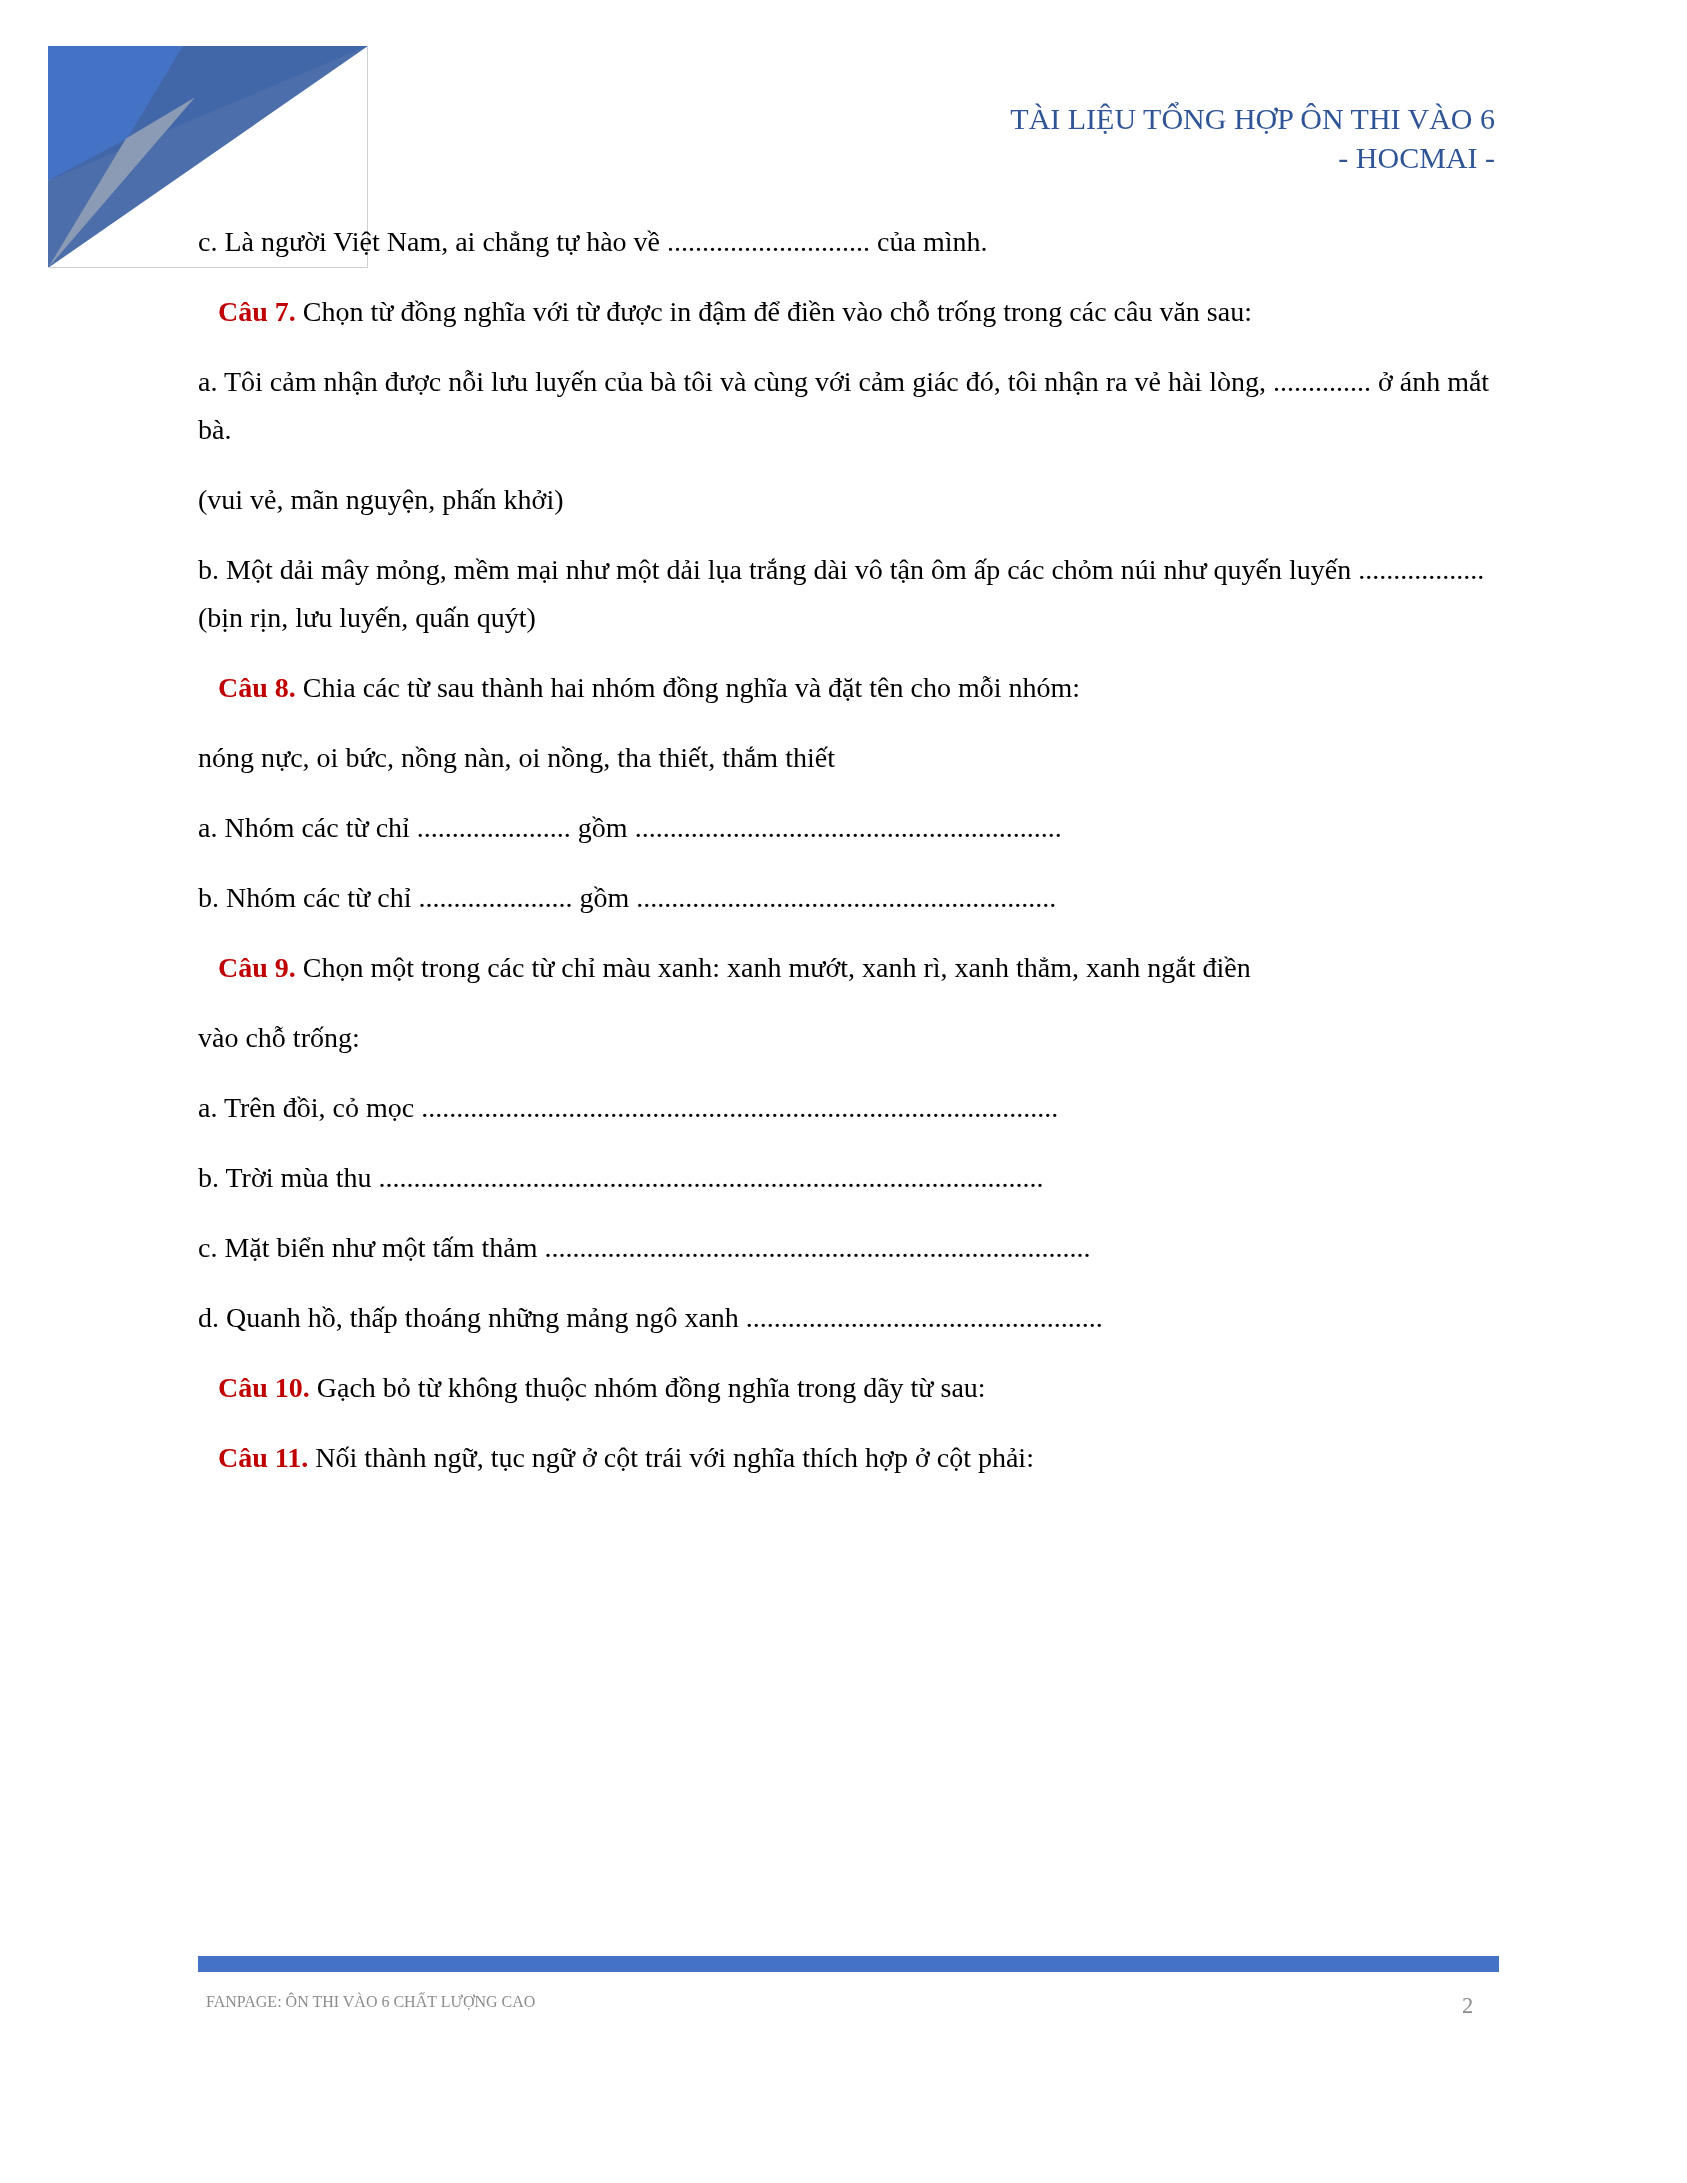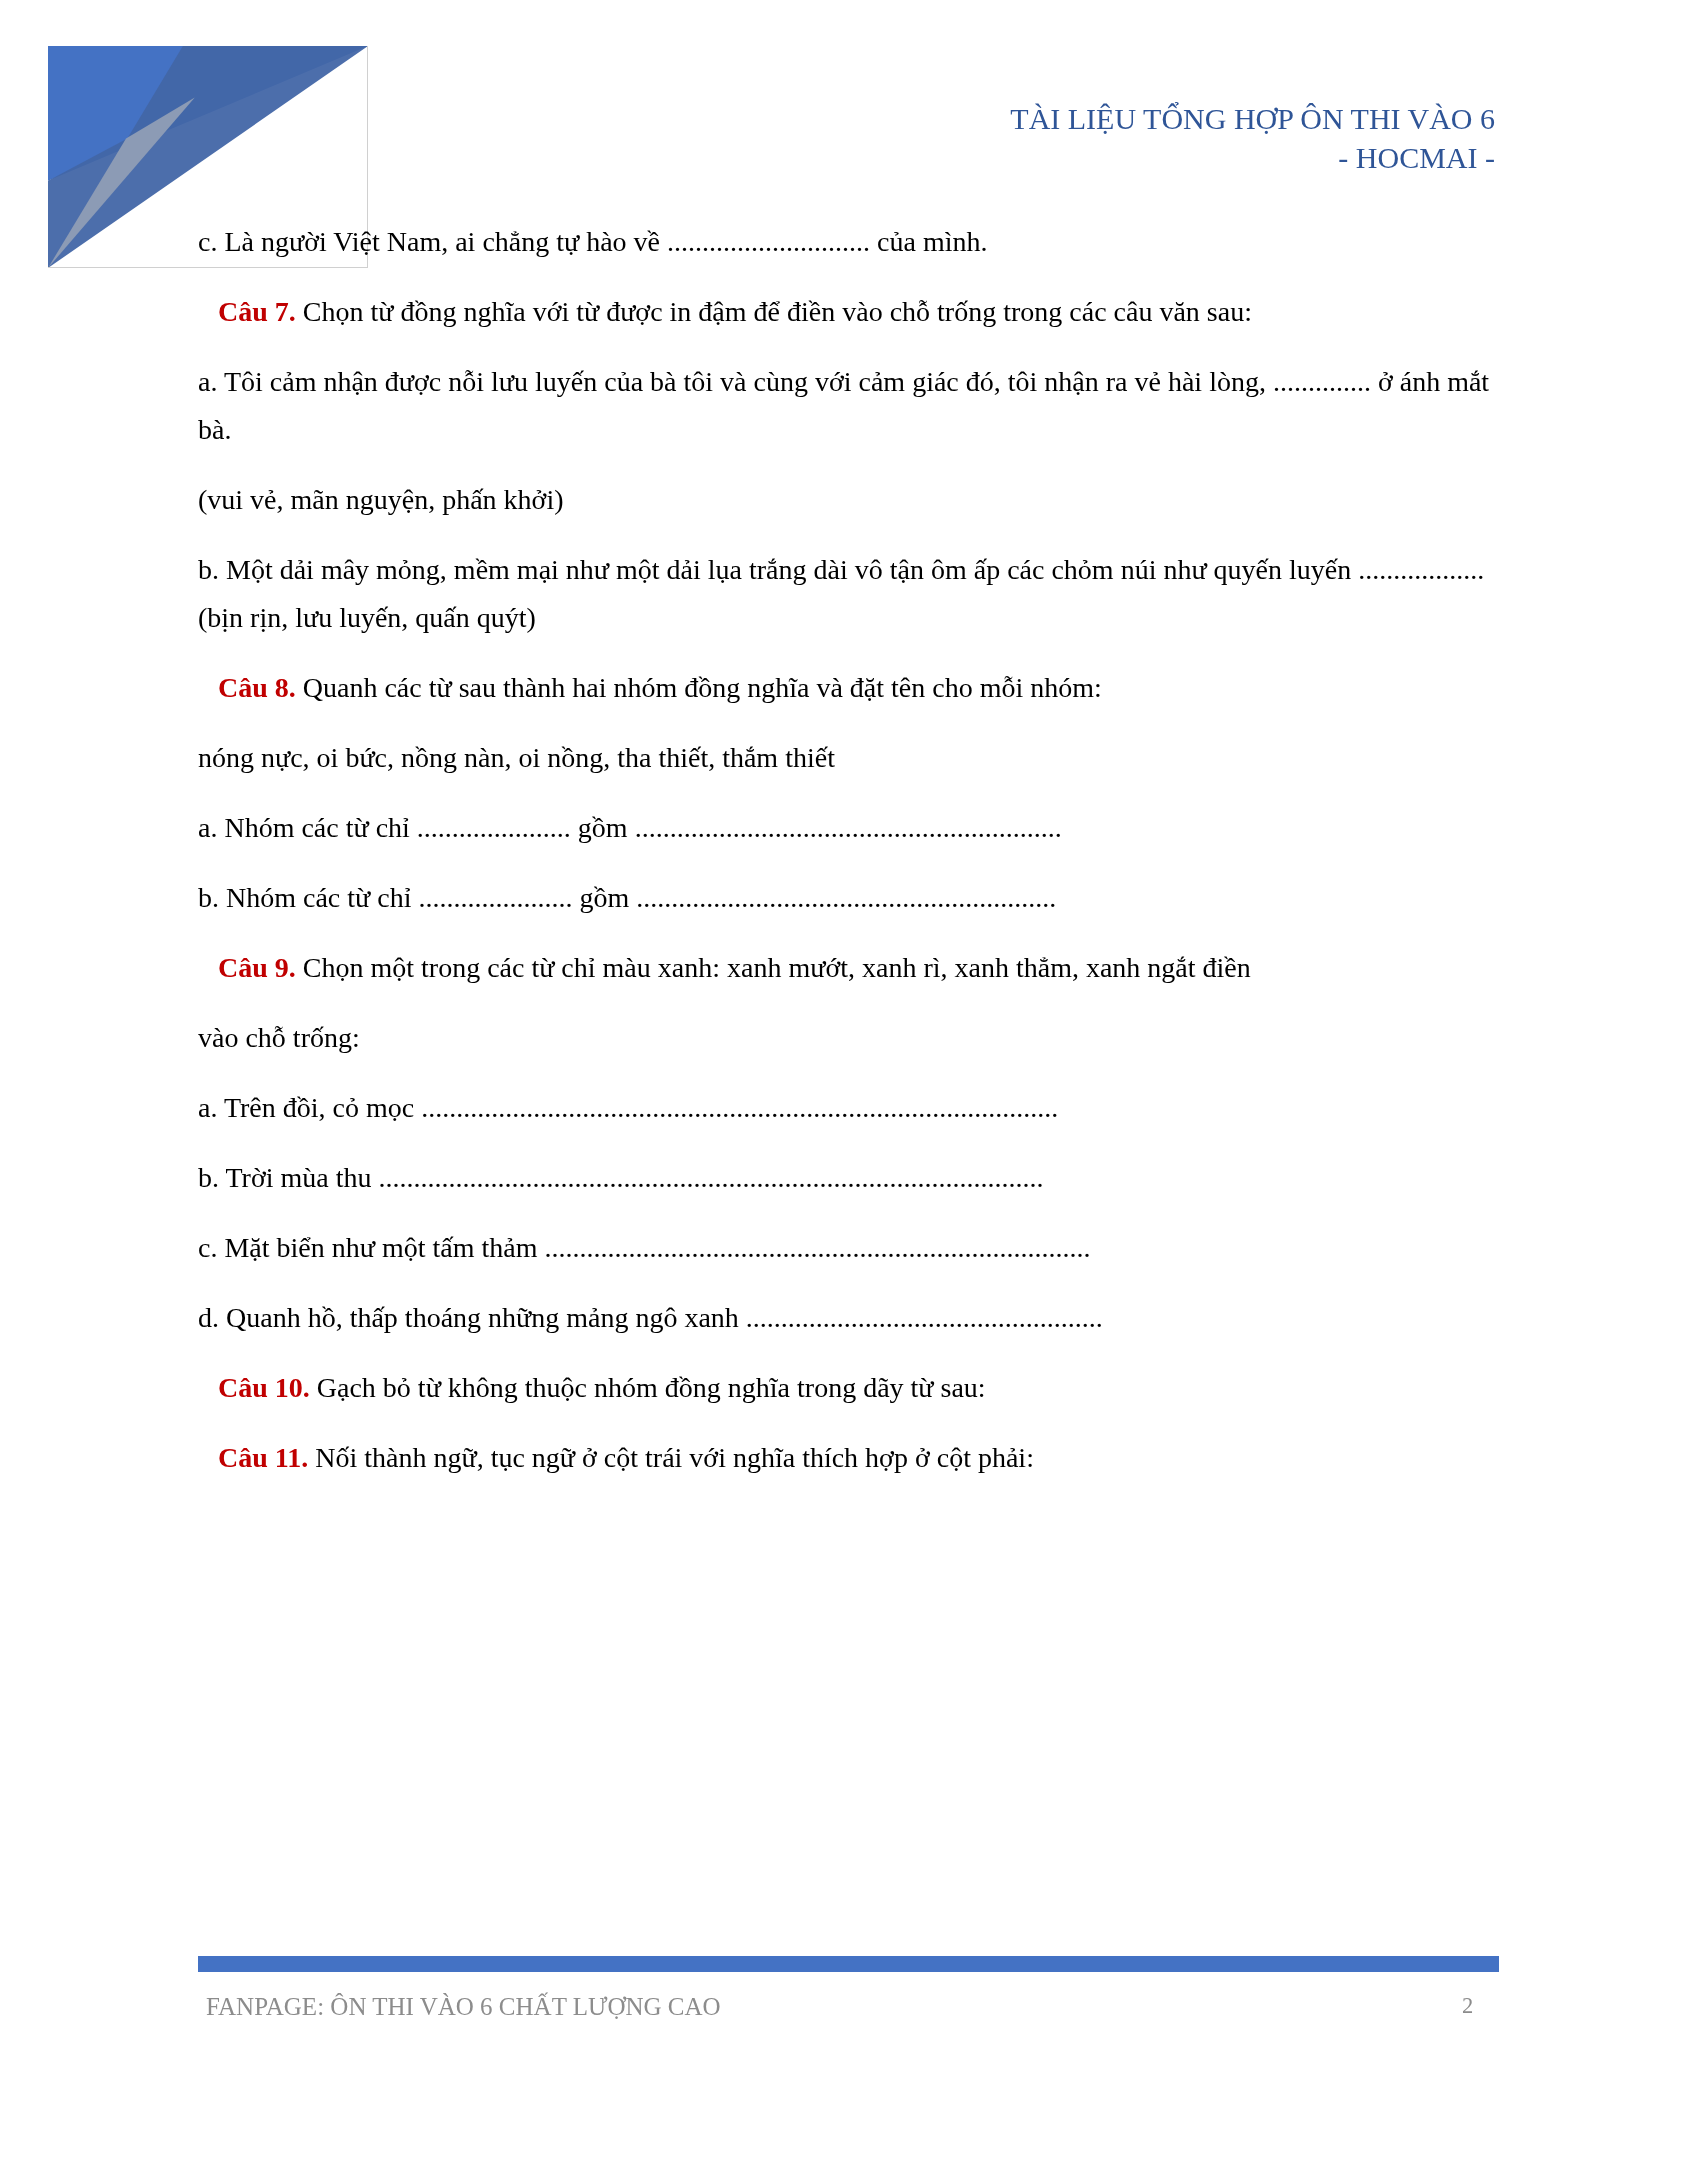--- a/index.html
+++ b/index.html
@@ -13,21 +13,21 @@
     .header { position: absolute; right: 192px; top: 99px; text-align: right;
               color: #2f5597; font-size: 30px; line-height: 40px; }
     .header .line2 { margin-top: -1.3px; }
 
     .content { position: absolute; left: 198px; top: 218px; width: 1297px;
                font-size: 28px; line-height: 48px; }
     .p { margin: 0 0 22px 0; white-space: pre-wrap; }
     .q-label { color: #c00000; font-weight: bold; margin-left: 20px; }
 
     .footer-bar { position: absolute; left: 198px; top: 1956px; width: 1301px; height: 16px; background: #4472c4; }
-    .footer-left { position: absolute; left: 206px; top: 1993px; font-size: 25px; color: #8c8c8c; }
+    .footer-left { position: absolute; left: 206px; top: 1993px; font-size: 16px; color: #8c8c8c; }
     .footer-right { position: absolute; left: 1462px; top: 1993px; font-size: 22.5px; color: #8c8c8c; }
   </style>
 </head>
 <body>
 
 <svg class="corner-logo" viewBox="0 0 484 336" preserveAspectRatio="none">
   <polygon points="0,0 484,0 0,204" fill="#4472c4"></polygon>
   <polygon points="204,0 484,0 0,336 0,204 120,140" fill="#4266a6" opacity="0.95"></polygon>
   <polygon points="484,0 0,336 120,140 220,78" fill="#8c9bb5" opacity="0.0"></polygon>
   <polygon points="222,78 0,336 118,140" fill="#8c9bb5"></polygon>
@@ -40,21 +40,21 @@
 </div>
 
 <div class="content">
   <p class="p">c. Là người Việt Nam, ai chẳng tự hào về ............................. của mình.</p>
 
   <p class="p"><span class="q-label">Câu 7.</span><span> Chọn từ đồng nghĩa với từ được in đậm để điền vào chỗ trống trong các câu văn sau:</span></p>
   <p class="p">a. Tôi cảm nhận được nỗi lưu luyến của bà tôi và cùng với cảm giác đó, tôi nhận ra vẻ hài lòng, .............. ở ánh mắt bà.</p>
   <p class="p">(vui vẻ, mãn nguyện, phấn khởi)</p>
   <p class="p">b. Một dải mây mỏng, mềm mại như một dải lụa trắng dài vô tận ôm ấp các chỏm núi như quyến luyến .................. (bịn rịn, lưu luyến, quấn quýt)</p>
 
-  <p class="p"><span class="q-label">Câu 8.</span><span> Quanh các từ sau thành hai nhóm đồng nghĩa và đặt tên cho mỗi nhóm:</span></p>
+  <p class="p"><span class="q-label">Câu 8.</span><span> Chia các từ sau thành hai nhóm đồng nghĩa và đặt tên cho mỗi nhóm:</span></p>
   <p class="p">nóng nực, oi bức, nồng nàn, oi nồng, tha thiết, thắm thiết</p>
   <p class="p">a. Nhóm các từ chỉ ...................... gồm .............................................................</p>
   <p class="p">b. Nhóm các từ chỉ ...................... gồm ............................................................</p>
 
   <p class="p"><span class="q-label">Câu 9.</span><span> Chọn một trong các từ chỉ màu xanh: xanh mướt, xanh rì, xanh thẳm, xanh ngắt điền</span></p>
   <p class="p">vào chỗ trống:</p>
   <p class="p">a. Trên đồi, cỏ mọc ...........................................................................................</p>
   <p class="p">b. Trời mùa thu ...............................................................................................</p>
   <p class="p">c. Mặt biển như một tấm thảm ..............................................................................</p>
   <p class="p">d. Quanh hồ, thấp thoáng những mảng ngô xanh ...................................................</p>

